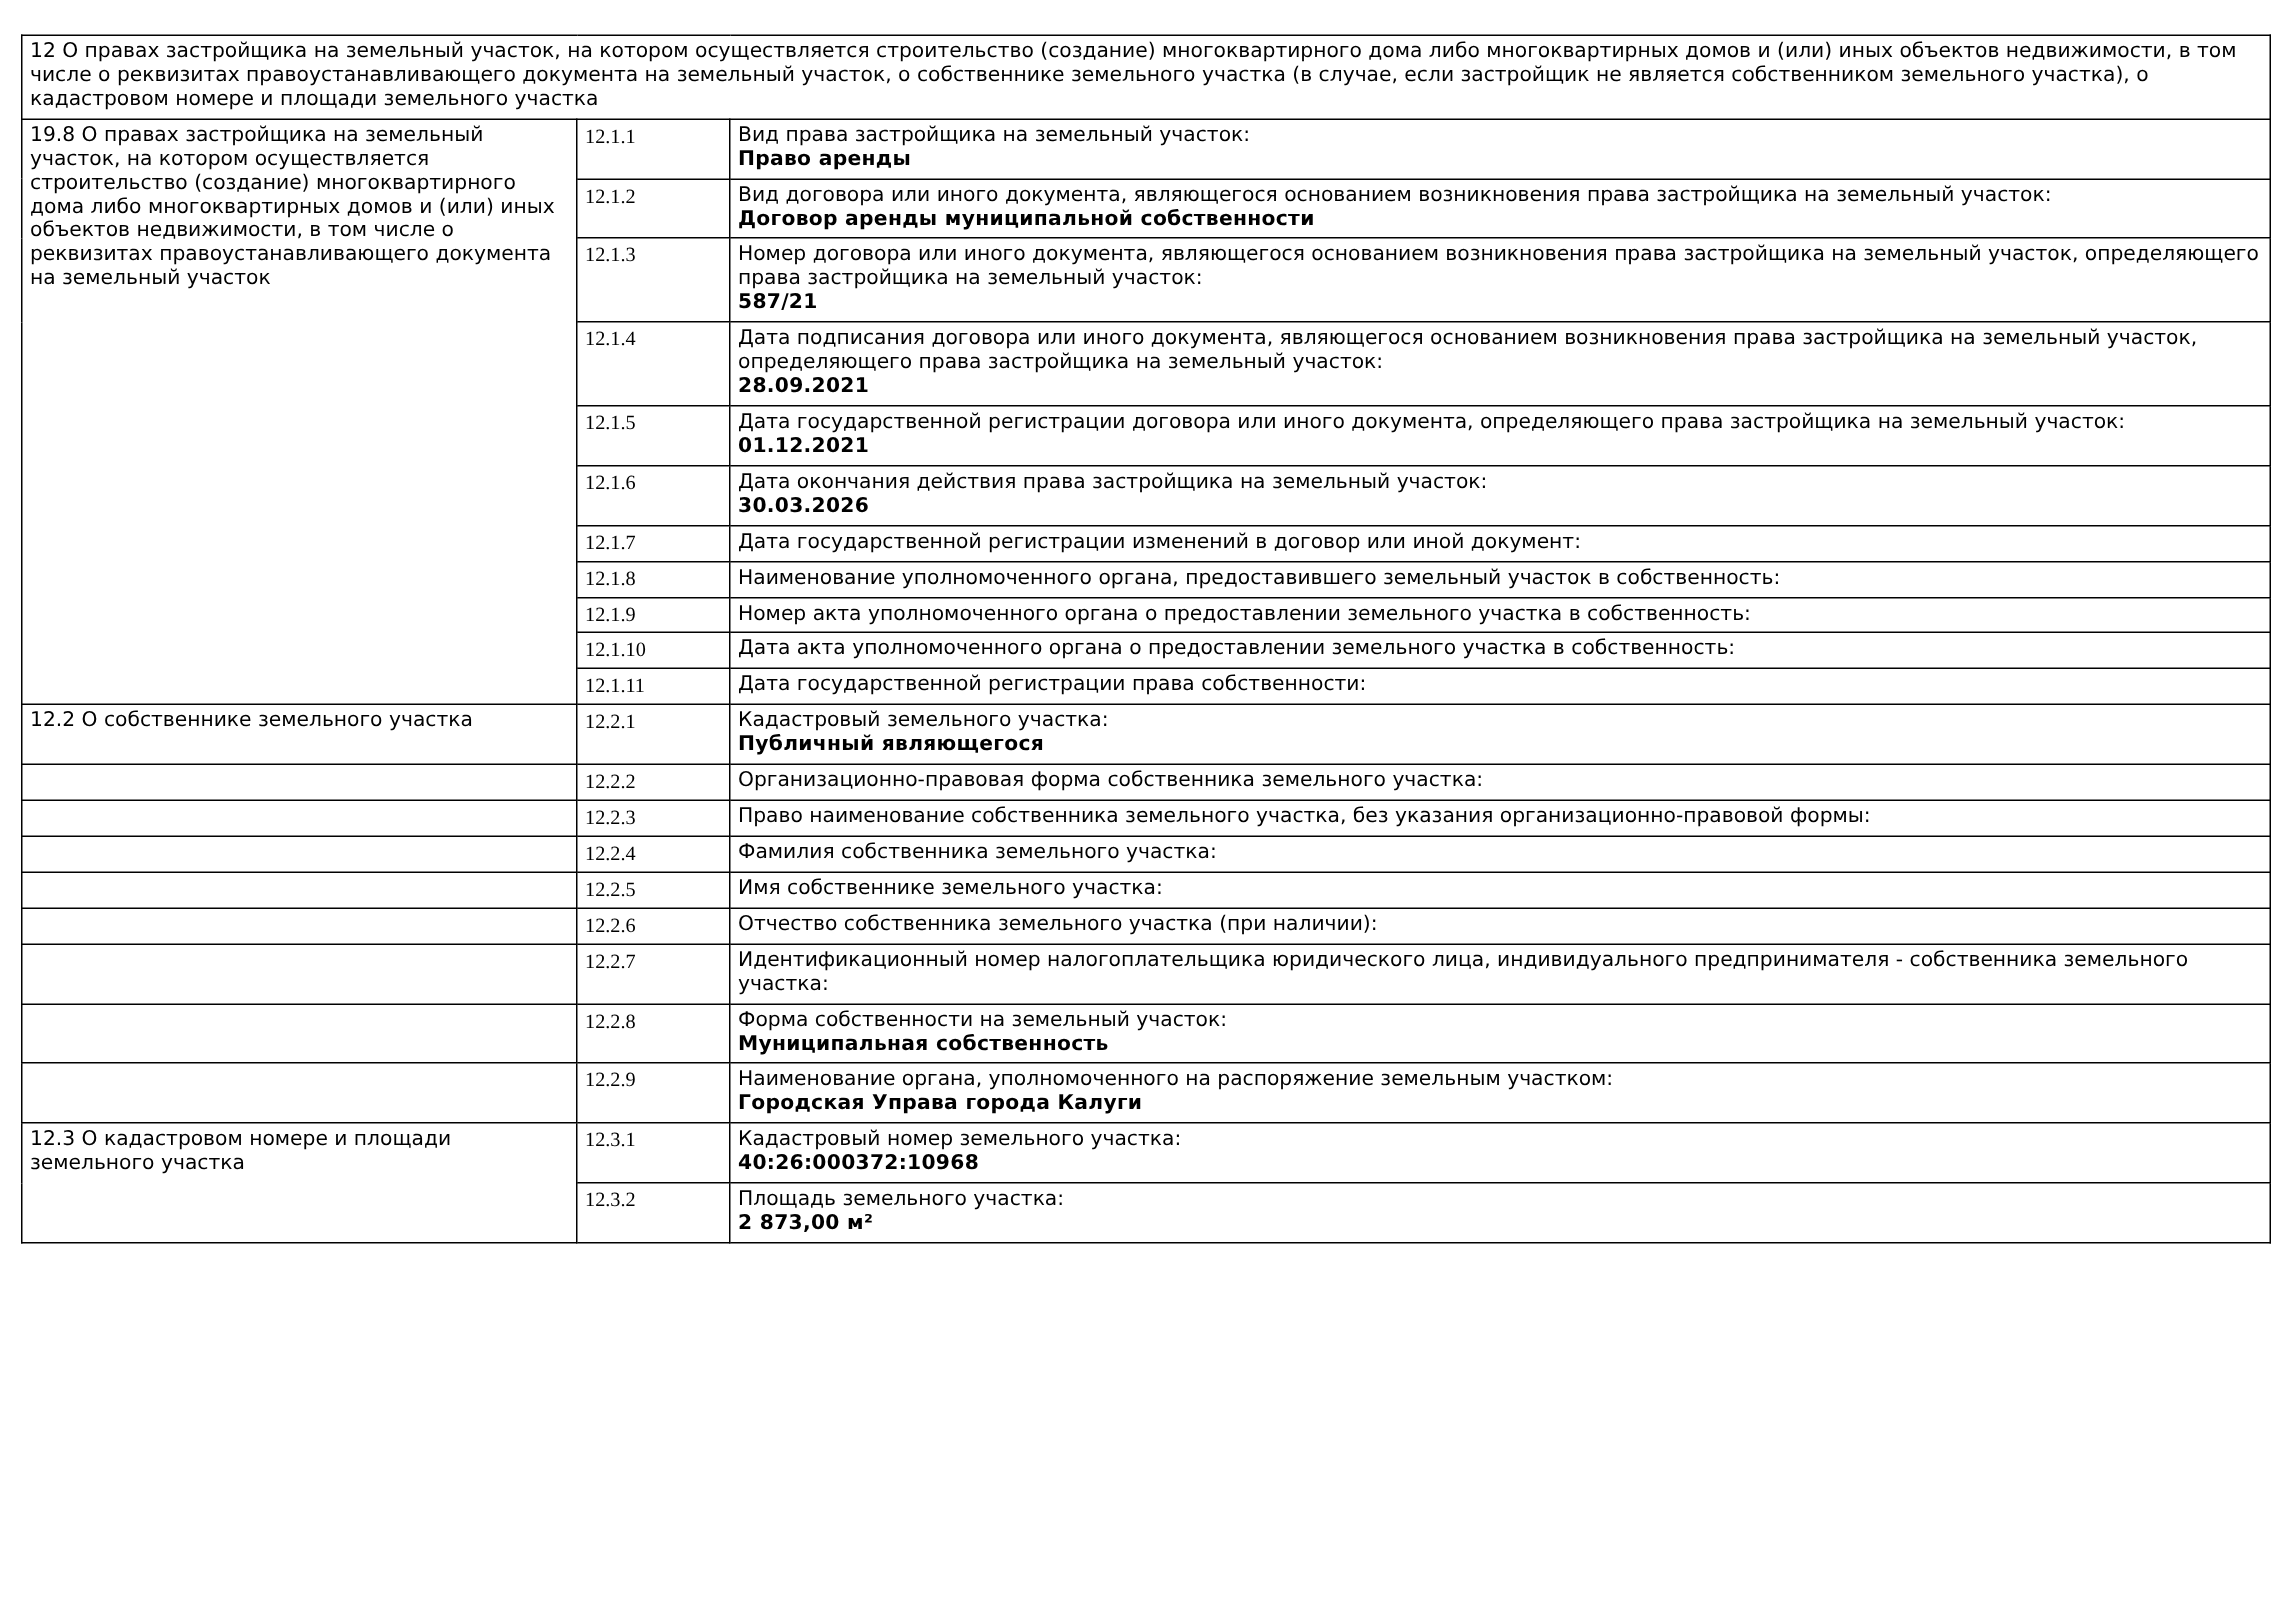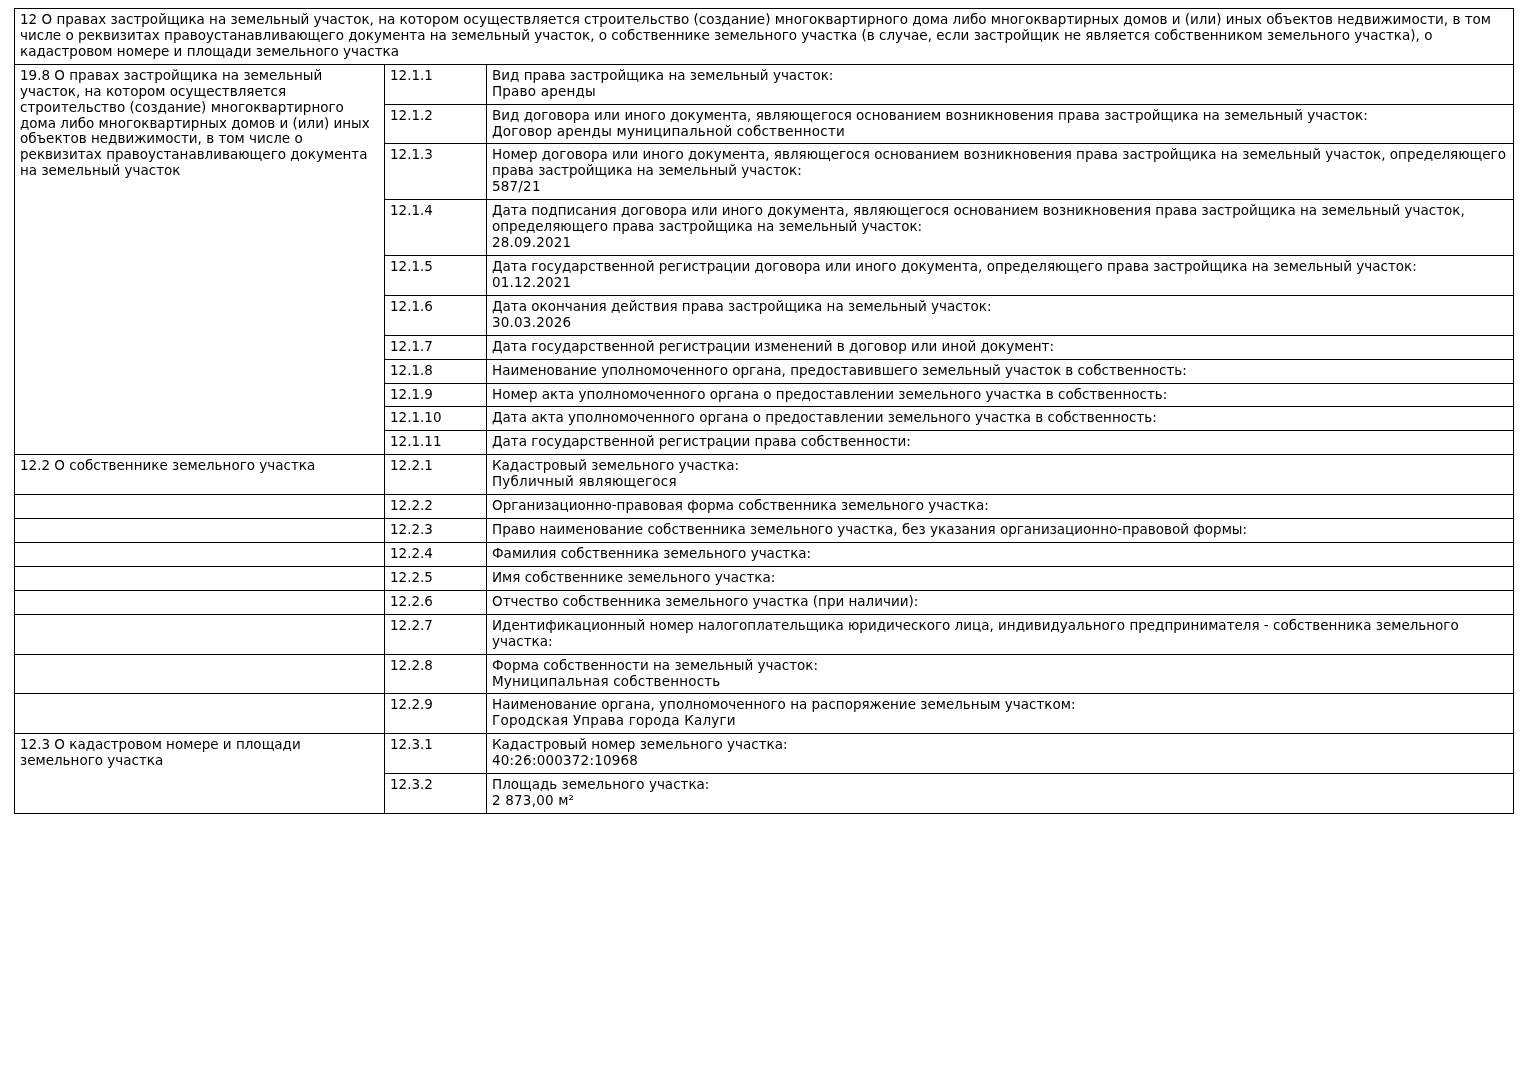--- a/index.html
+++ b/index.html
@@ -10,21 +10,21 @@
   body {
     font-family: "DejaVu Sans", sans-serif;
     font-size: 13.5px;
     color: #000000;
     -webkit-font-smoothing: antialiased;
   }
   .page {
     width: 1529px;
     min-height: 1080px;
     box-sizing: border-box;
-    padding: 8px 14px 0 14px;
+    padding: 23px 14px 0 14px;
     background: #fff;
   }
   table.doc {
     border-collapse: collapse;
     width: 1500px;
     table-layout: fixed;
   }
   table.doc td {
     border: 1px solid #000000;
     vertical-align: top;
@@ -36,28 +36,29 @@
   .col-c { width: auto; }
 
   .header-cell {
     padding: 4px 6px 5px 6px;
     line-height: 1.2;
   }
   .mid {
     vertical-align: middle;
   }
   .val {
-    font-weight: normal;
+    font-weight: bold;
     letter-spacing: 0.2px;
   }
   .lbl {
     display: block;
   }
   .num {
     white-space: nowrap;
+    font-family: Liberation Serif, serif;
   }
   .tall-1 { height: 160px; }
 </style>
 </head>
 <body>
 
 <div class="page">
   <table class="doc">
     <colgroup>
       <col class="col-a">

